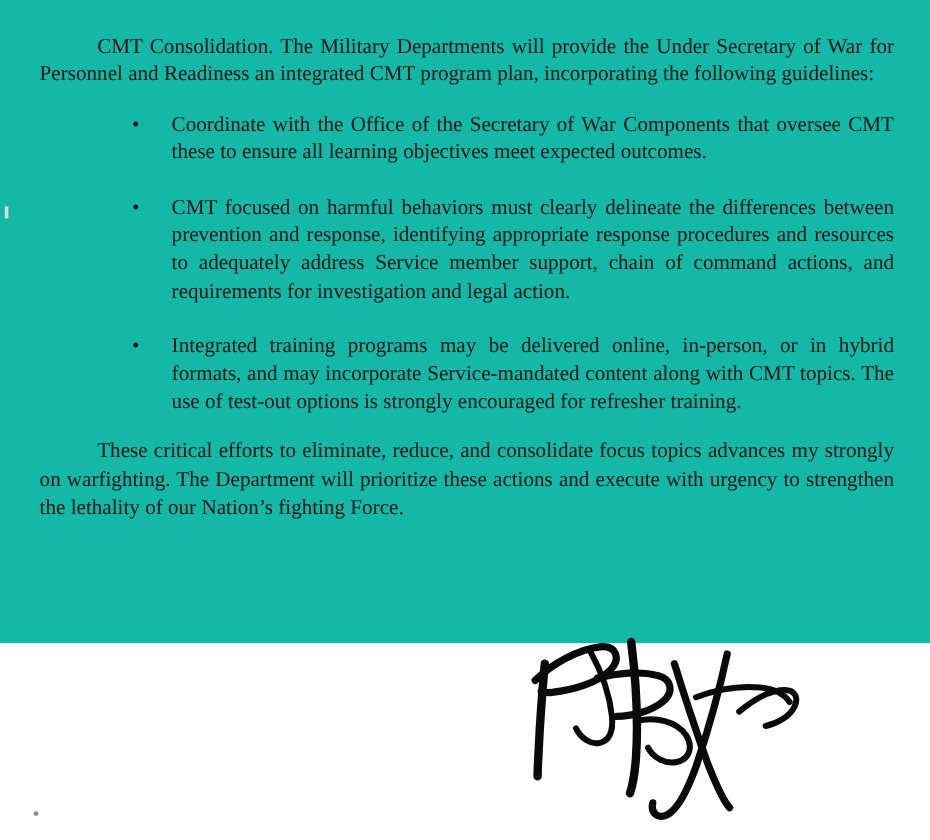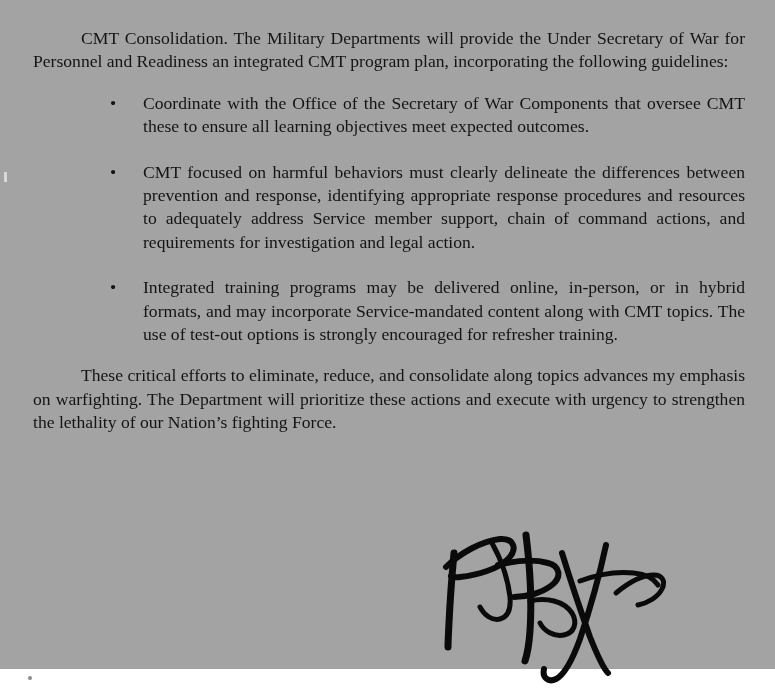--- a/index.html
+++ b/index.html
@@ -13,22 +13,22 @@
     position: relative;
     overflow: hidden;
     font-family: "Liberation Serif", "DejaVu Serif", serif;
     color: #111111;
   }
   .page {
     position: absolute;
     top: 0;
     left: 0;
     width: 775px;
-    height: 669px;
-    background: #a3a3a3;
+    height: 536px;
+    background: #14b8a6;
   }
   .body-text {
     position: absolute;
     left: 33px;
     top: 27px;
     width: 712px;
   }
   p.para {
     margin: 0 0 14px 0;
     font-size: 17.6px;
@@ -117,21 +117,21 @@
           <span class="dot">•</span>
           <span>CMT focused on harmful behaviors must clearly delineate the differences between prevention and response, identifying appropriate response procedures and resources to adequately address Service member support, chain of command actions, and requirements for investigation and legal action.</span>
         </li>
         <li>
           <span class="dot">•</span>
           <span>Integrated training programs may be delivered online, in-person, or in hybrid formats, and may incorporate Service-mandated content along with CMT topics.  The use of test-out options is strongly encouraged for refresher training.</span>
         </li>
       </ul>
     </div>
 
-    <p class="para last">These critical efforts to eliminate, reduce, and consolidate along topics advances my emphasis on warfighting.  The Department will prioritize these actions and execute with urgency to strengthen the lethality of our Nation’s fighting Force.</p>
+    <p class="para last">These critical efforts to eliminate, reduce, and consolidate focus topics advances my strongly on warfighting.  The Department will prioritize these actions and execute with urgency to strengthen the lethality of our Nation’s fighting Force.</p>
 
   </div>
 
   <div class="signature">
     <svg width="260" height="180" viewBox="0 0 260 180">
       <g fill="none" stroke="#0a0a0a" stroke-linecap="round" stroke-linejoin="round">
         <path d="M16 62 C 30 48, 52 36, 70 34 C 84 33, 88 44, 78 54 C 68 64, 48 70, 30 72 C 26 72.5, 23 72, 21 71" stroke-width="6"></path>
         <path d="M24 48 C 22 70, 20 96, 19 118 C 18.5 128, 18 136, 18 142" stroke-width="7"></path>
         <path d="M62 38 C 72 56, 78 74, 80 92 C 81 104, 78 112, 70 114 C 62 116, 54 110, 50 102" stroke-width="5"></path>
         <path d="M68 60 C 84 56, 104 54, 118 58 C 130 61, 132 72, 122 80 C 112 88, 96 92, 84 92" stroke-width="6"></path>

